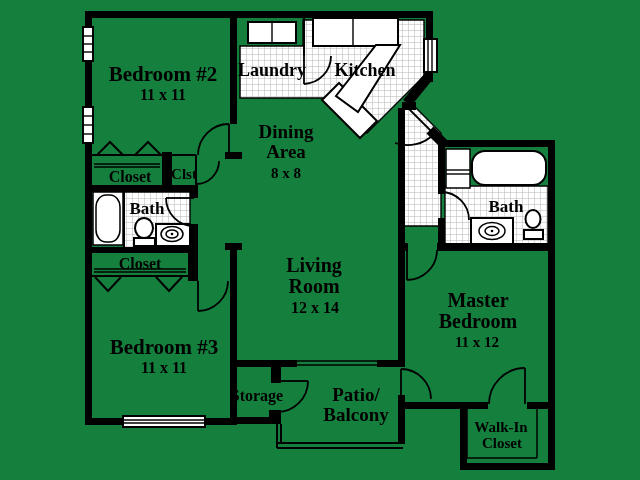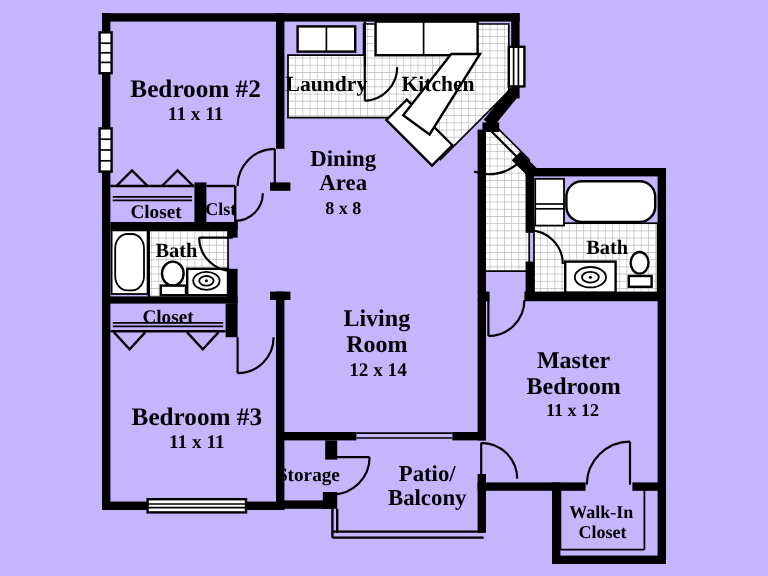--- a/index.html
+++ b/index.html
@@ -1,16 +1,16 @@
 <!DOCTYPE html>
 <html><head>
 <meta charset="utf-8">
 <style>
   html,body{margin:0;padding:0;background:#fff;}
-  .plan-wrap{width:640px;height:480px;background:#c4b5fd;position:relative;overflow:hidden;}
+  .plan-wrap{width:640px;height:480px;background:#15803d;position:relative;overflow:hidden;}
   svg text{font-family:"Liberation Serif","DejaVu Serif",serif;font-weight:bold;fill:#000;}
   .room-name{font-size:21px;}
   .room-name-md{font-size:20px;}
   .room-dim{font-size:16px;}
   .room-dim-sm{font-size:15px;}
   .label-lg{font-size:19px;}
   .label-md{font-size:18px;}
   .label{font-size:16px;}
   .label-sm{font-size:15px;}
   .label-bath{font-size:17px;}

